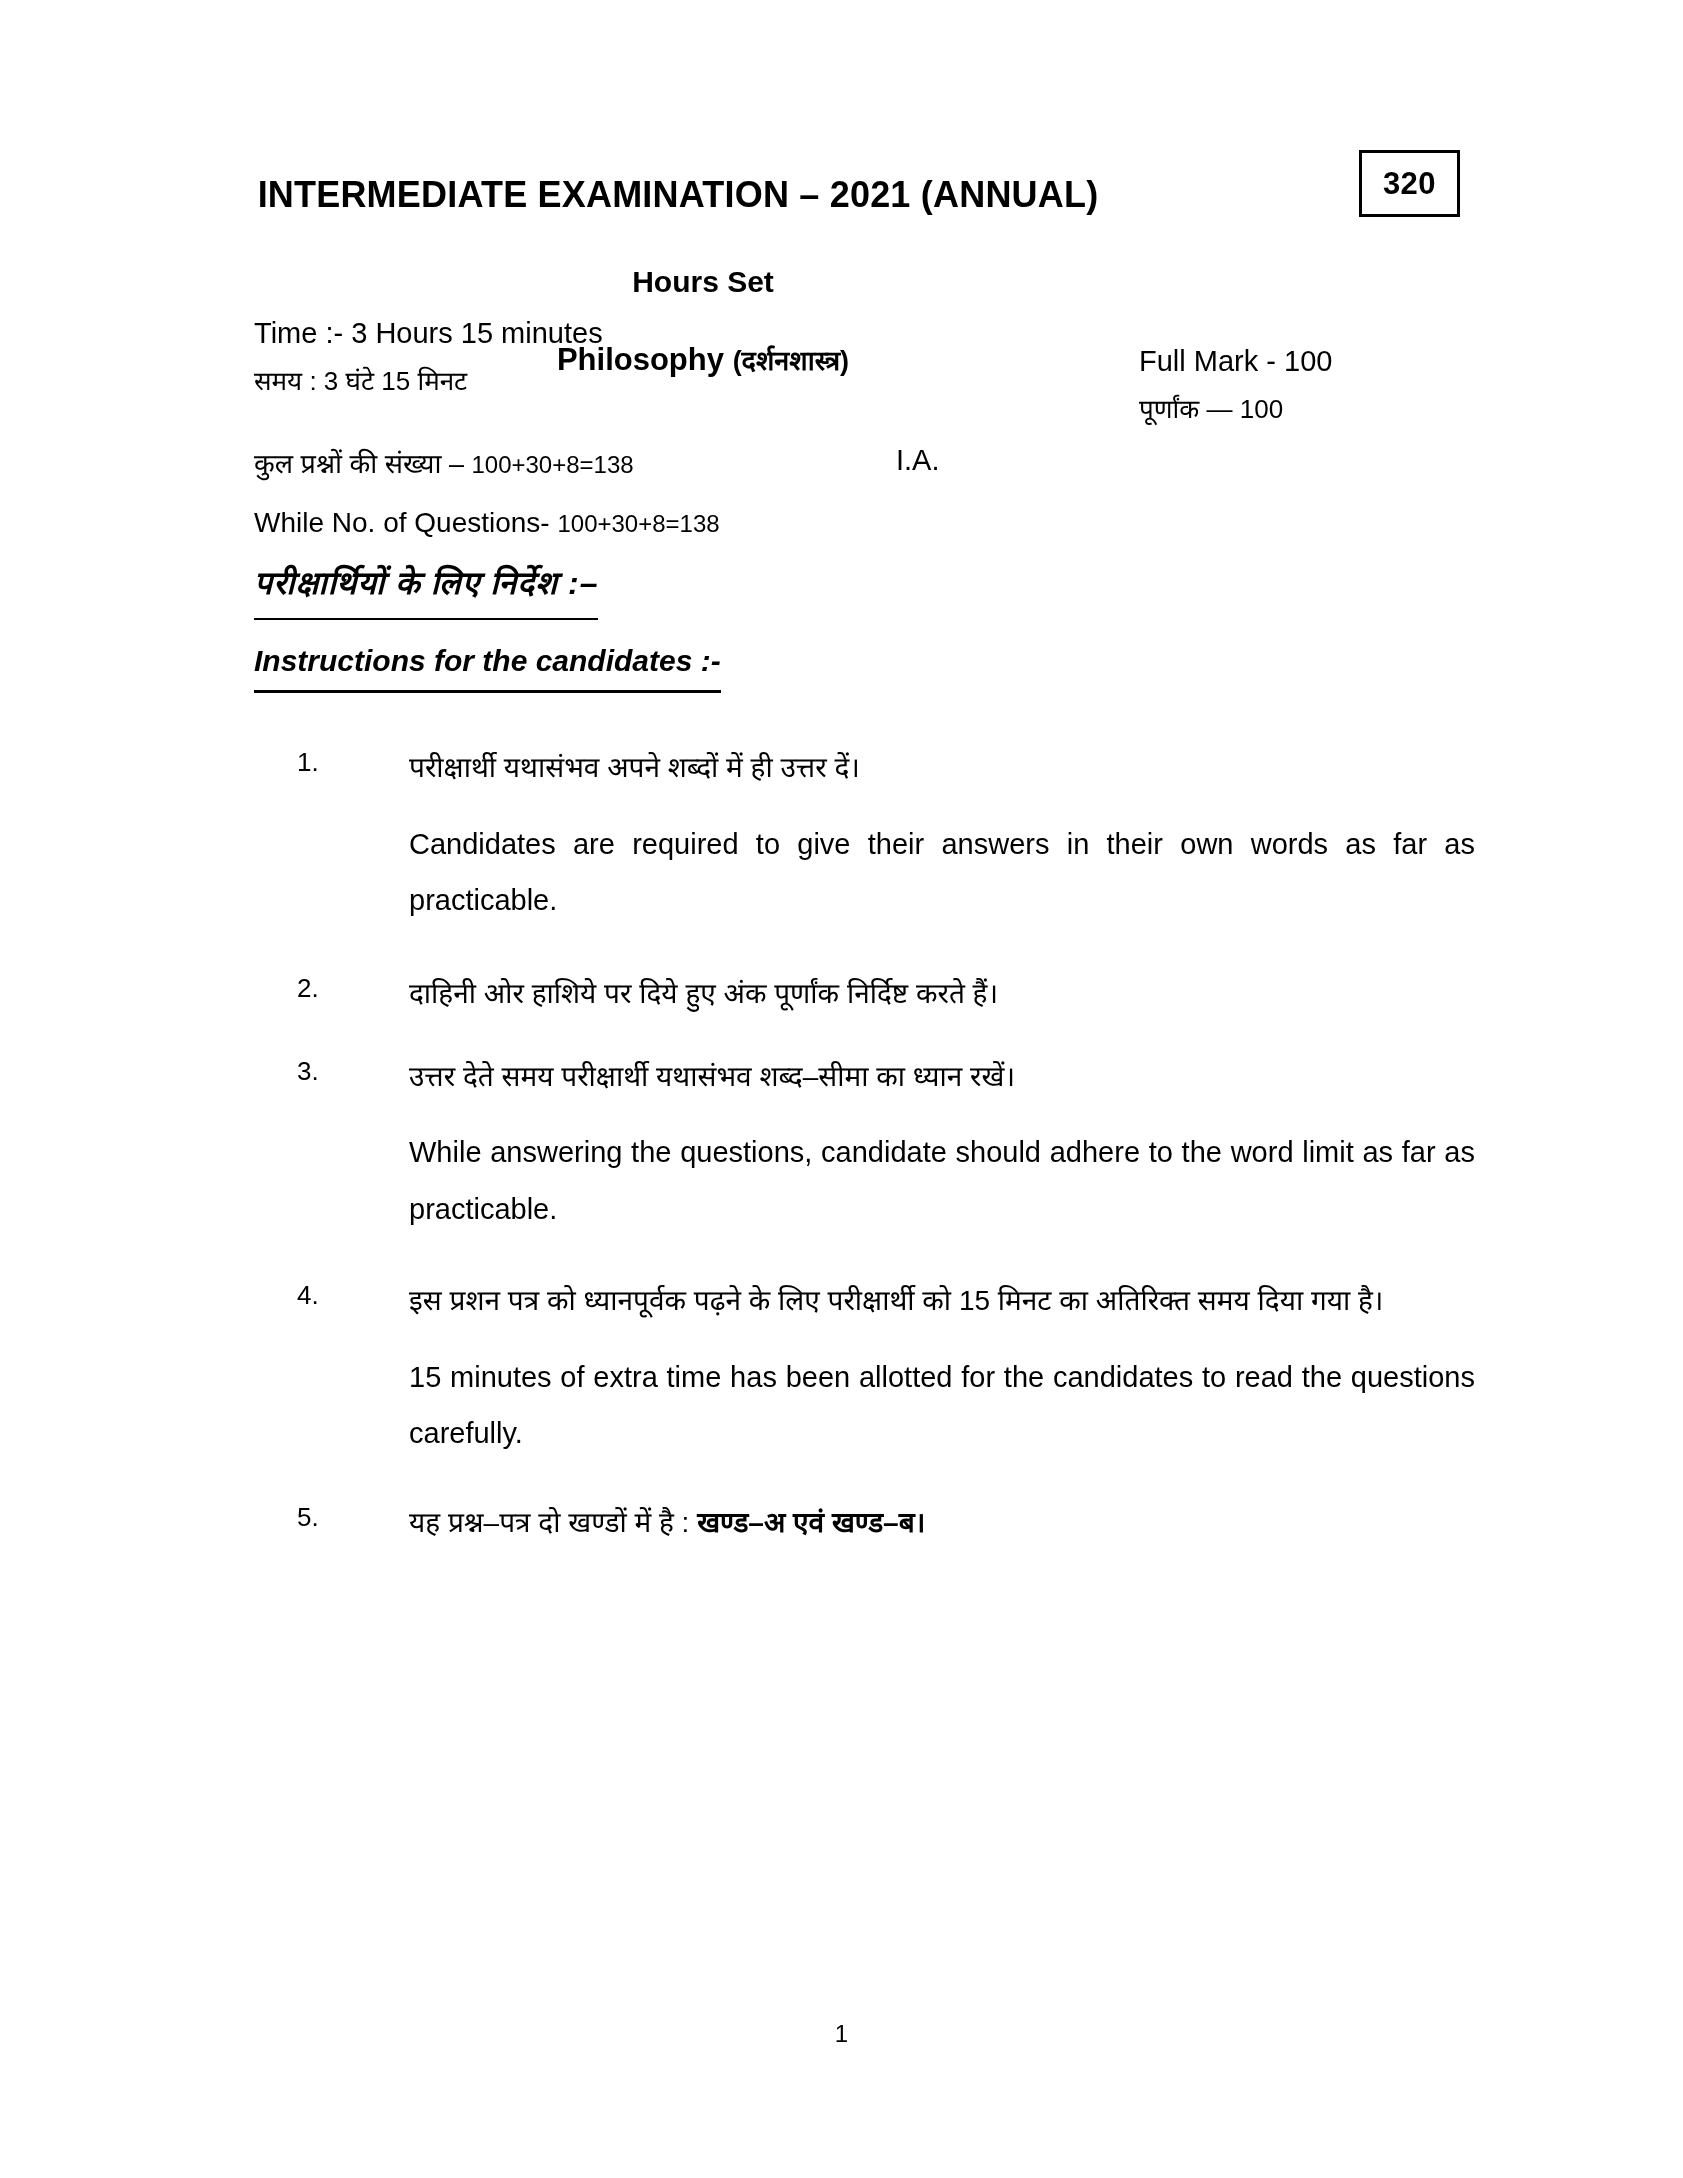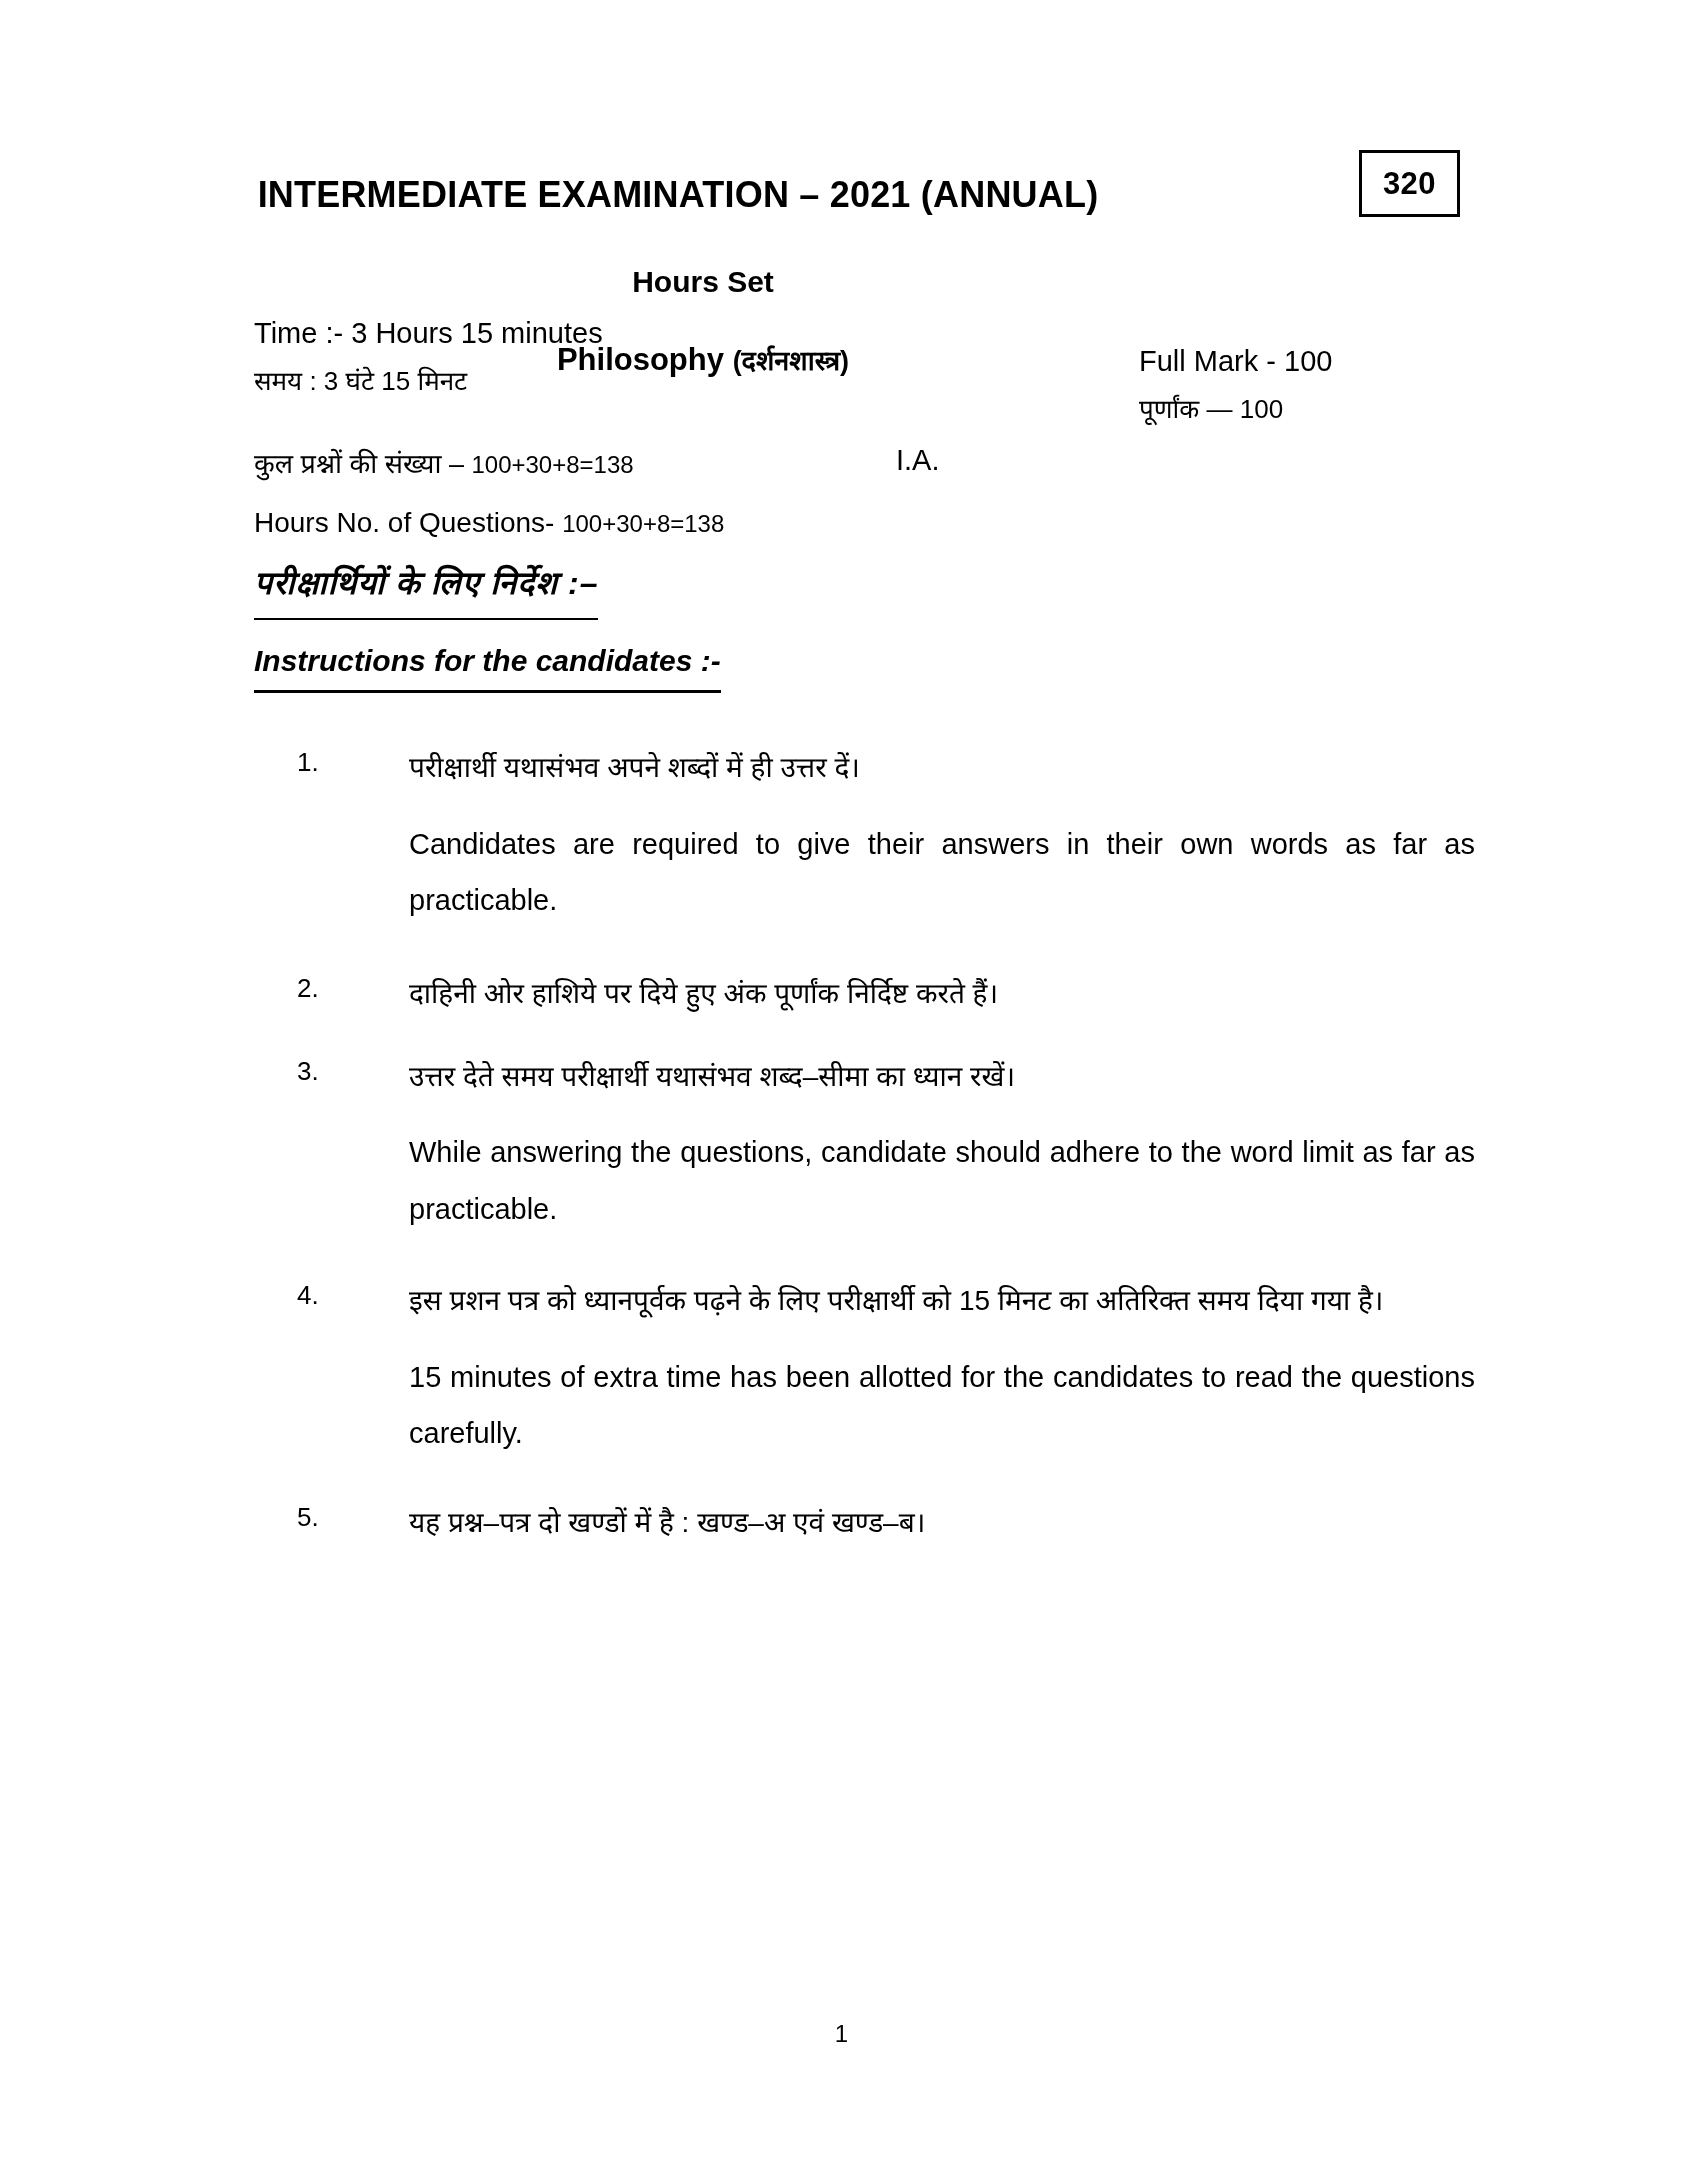--- a/index.html
+++ b/index.html
@@ -176,21 +176,21 @@
     font-size: 29px;
     line-height: 1.96;
     text-align: justify;
     text-align-last: left;
     margin: 0 0 14px 0;
   }
   .spacer-1 { height: 30px; }
   .spacer-2 { height: 22px; }
   .spacer-3 { height: 28px; }
   .spacer-4 { height: 26px; }
-  .bold-hi { font-weight: normal; }
+  .bold-hi { font-weight: bold; }
 
   
   .page-number {
     position: absolute;
     left: 0;
     top: 2020px;
     width: 1683px;
     text-align: center;
     font-size: 24px;
   }
@@ -216,21 +216,21 @@
   </div>
 
   <div class="fullmark-en">Full Mark - 100</div>
   <div class="fullmark-hi">पूर्णांक —  100</div>
 
   <div class="total-hi">
     <span>कुल प्रश्नों की संख्या – </span><span class="num">100+30+8=138</span>
   </div>
   <div class="ia-label">I.A.</div>
   <div class="total-en">
-    <span>Hours No. of Questions- </span><span class="num">100+30+8=138</span>
+    <span>While No. of Questions- </span><span class="num">100+30+8=138</span>
   </div>
 
   <div class="instr-head-hi">परीक्षार्थियों के लिए निर्देश :–</div>
   <div class="instr-head-en">Instructions for the candidates :-</div>
 
   <div class="instructions">
 
     <div class="instr-item">
       <div class="instr-num">1.</div>
       <div class="instr-body">

